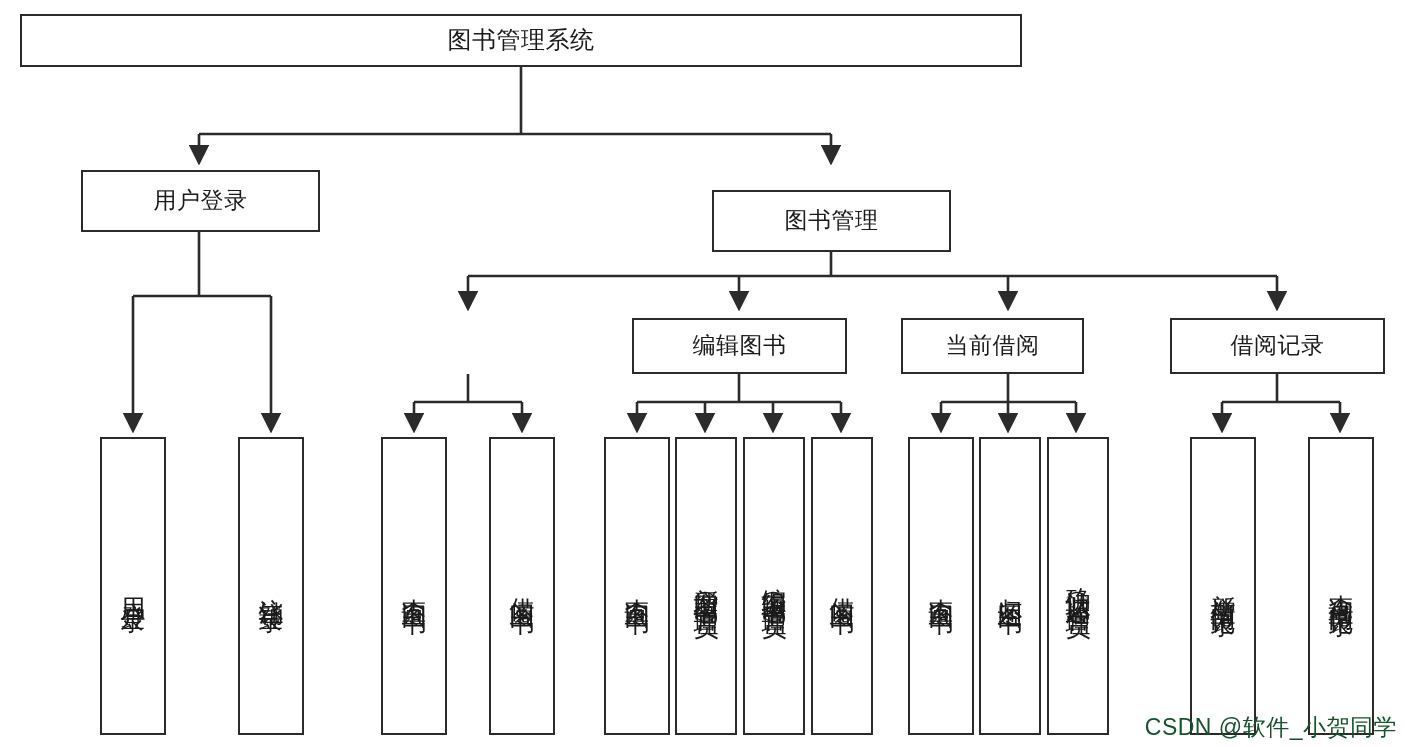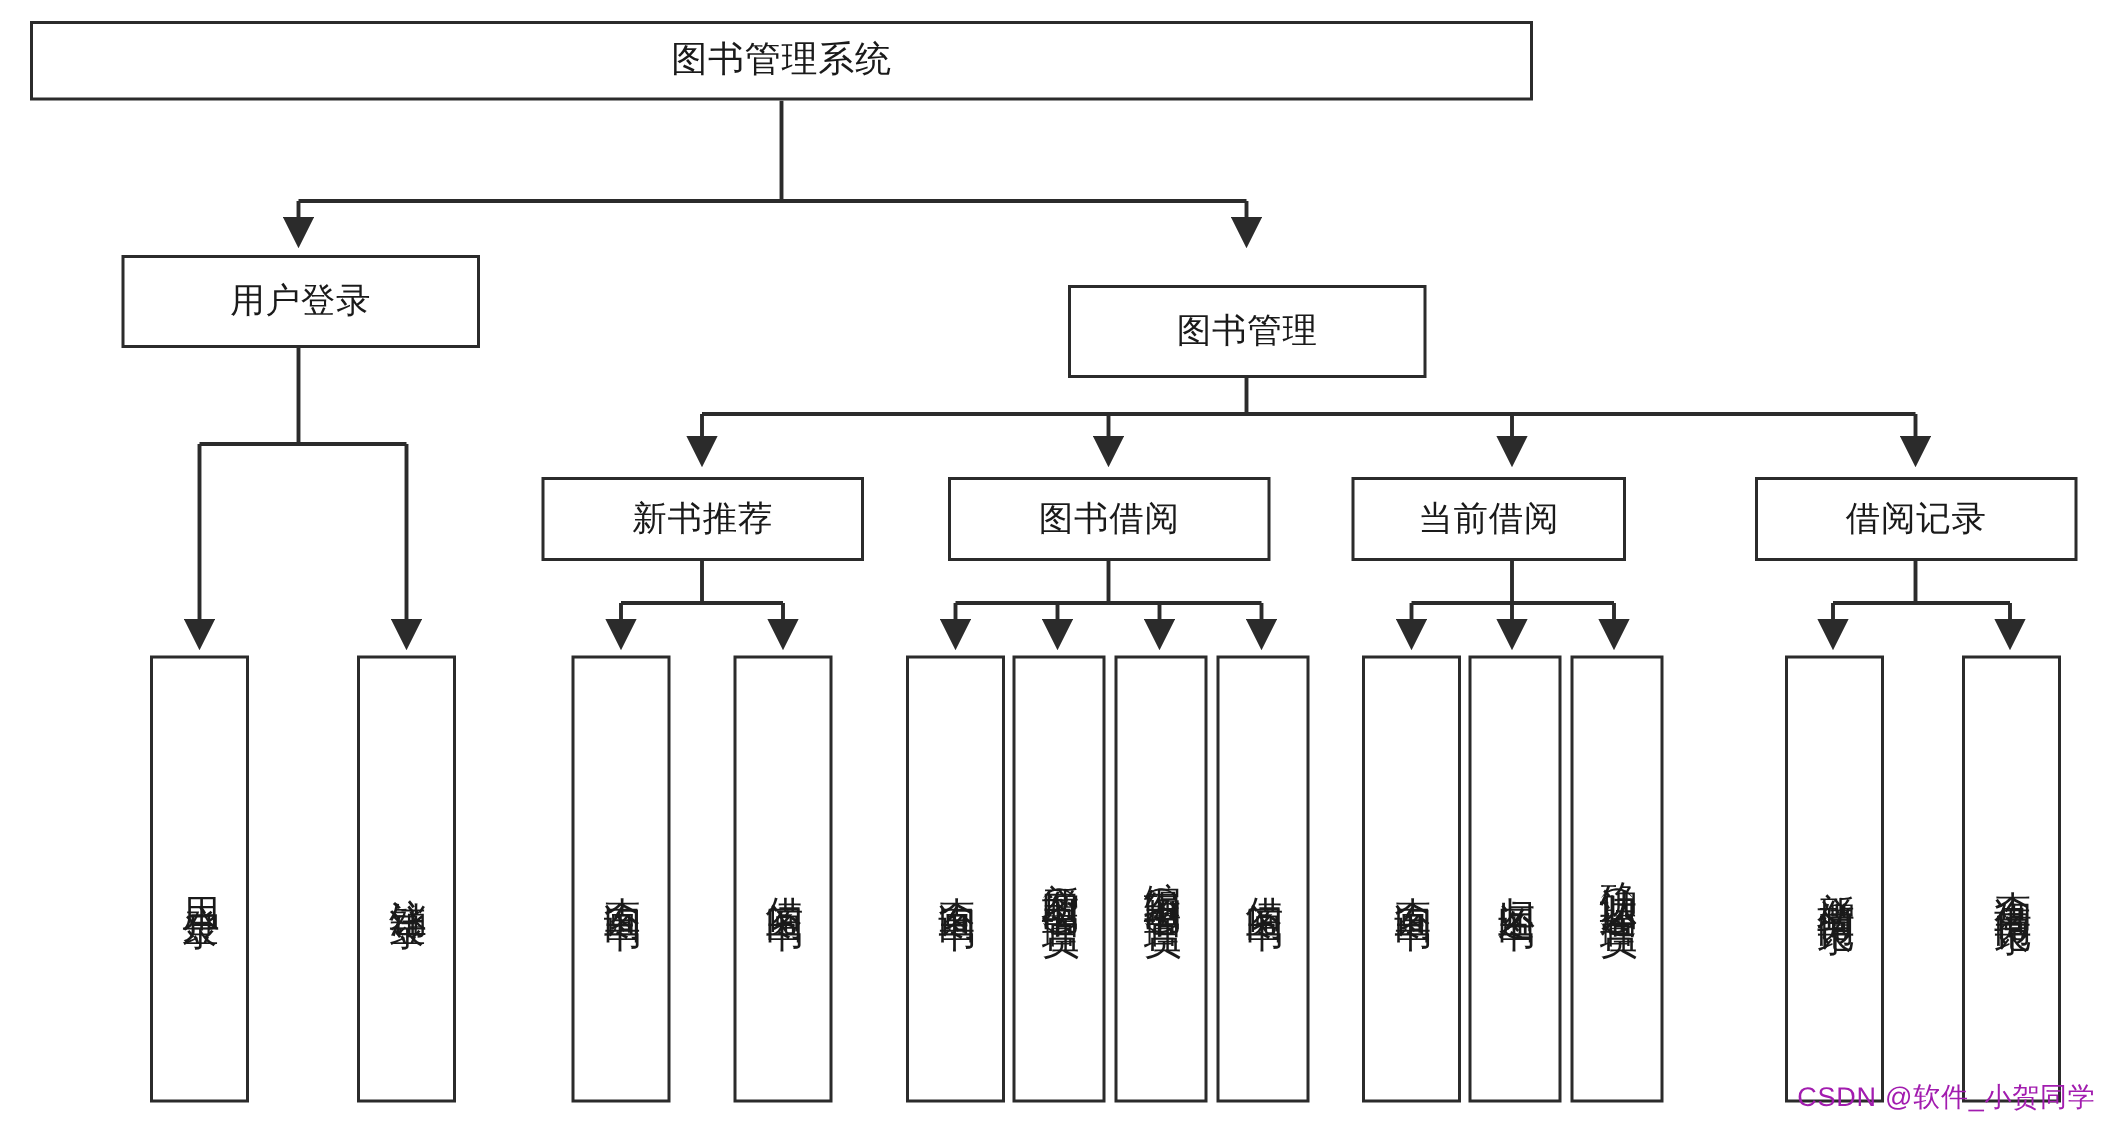--- a/index.html
+++ b/index.html
@@ -61,22 +61,22 @@
     font-size: 25px;
     line-height: 1.0;
     letter-spacing: 4px;
     white-space: nowrap;
     max-height: 276px;
   }
   .watermark {
     position: absolute;
     right: 8px;
     bottom: 4px;
-    font-size: 18px;
-    color: #a21caf;
+    font-size: 23px;
+    color: #14532d;
     white-space: nowrap;
     user-select: none;
     letter-spacing: 0.5px;
   }
 </style>
 </head>
 <body>
 
 <div id="diagram-root">
 
@@ -135,26 +135,23 @@
   </div>
 
   <div class="node horiz" style="left:81px; top:170px; width:239px; height:62px;">
     <span class="node-label">用户登录</span>
   </div>
 
   <div class="node horiz" style="left:712px; top:170px; width:239px; height:62px;margin-top:20px;">
     <span class="node-label">图书管理</span>
   </div>
 
-  <div class="node horiz" style="left:361px; top:318px; width:215px; height:56px;">
-    <span class="node-label">新书推荐</span>
-  </div>
 
   <div class="node horiz" style="left:632px; top:318px; width:215px; height:56px;">
-    <span class="node-label">图书借阅</span>
+    <span class="node-label">编辑图书</span>
   </div>
 
   <div class="node horiz" style="left:901px; top:318px; width:183px; height:56px;">
     <span class="node-label">当前借阅</span>
   </div>
 
   <div class="node horiz" style="left:1170px; top:318px; width:215px; height:56px;">
     <span class="node-label">借阅记录</span>
   </div>
 

